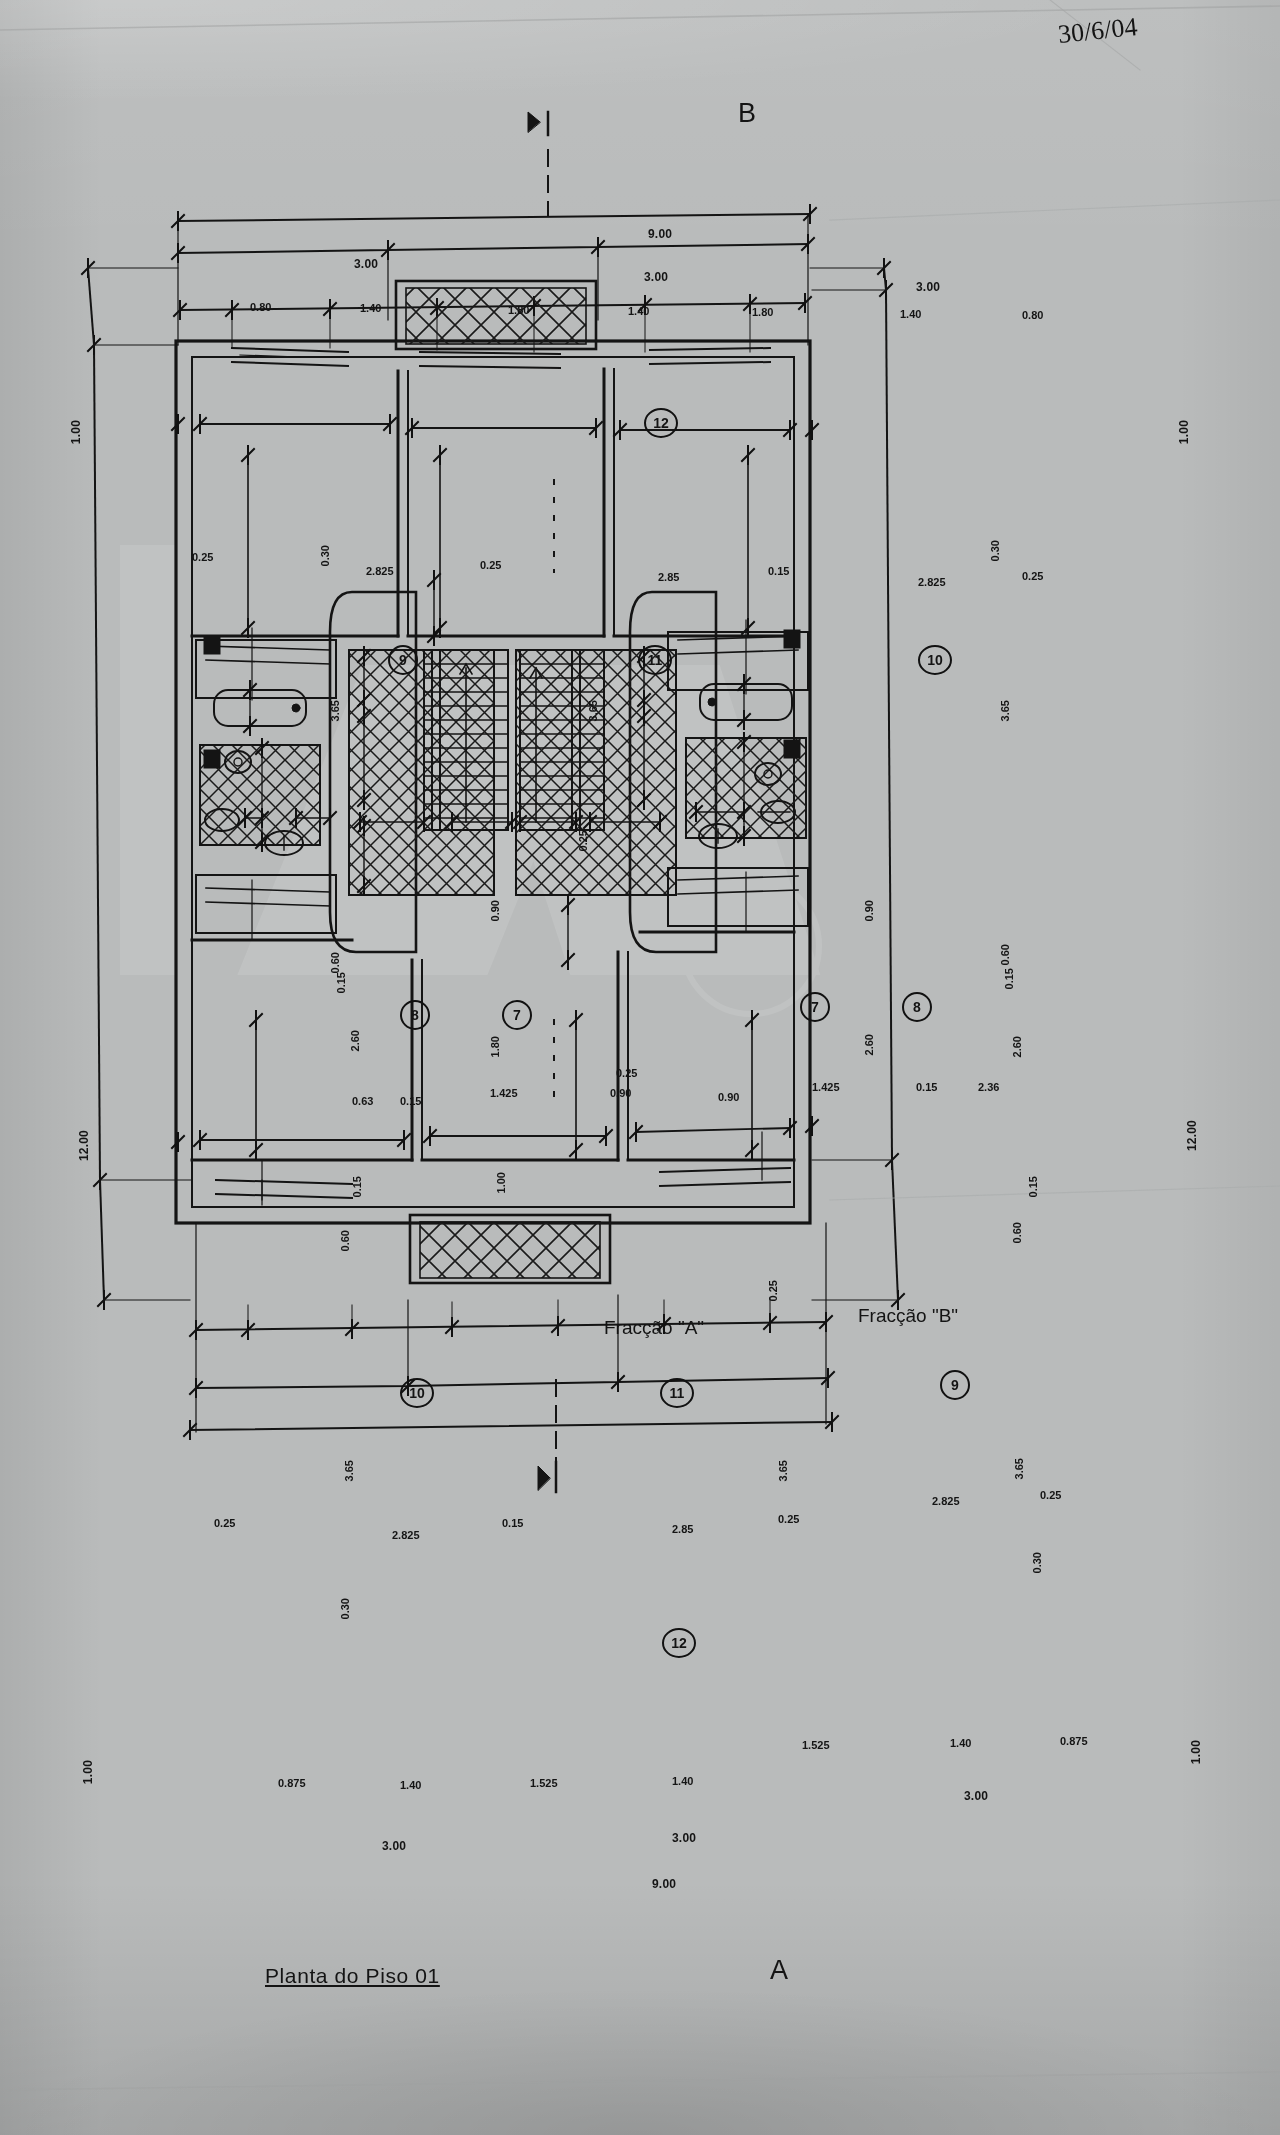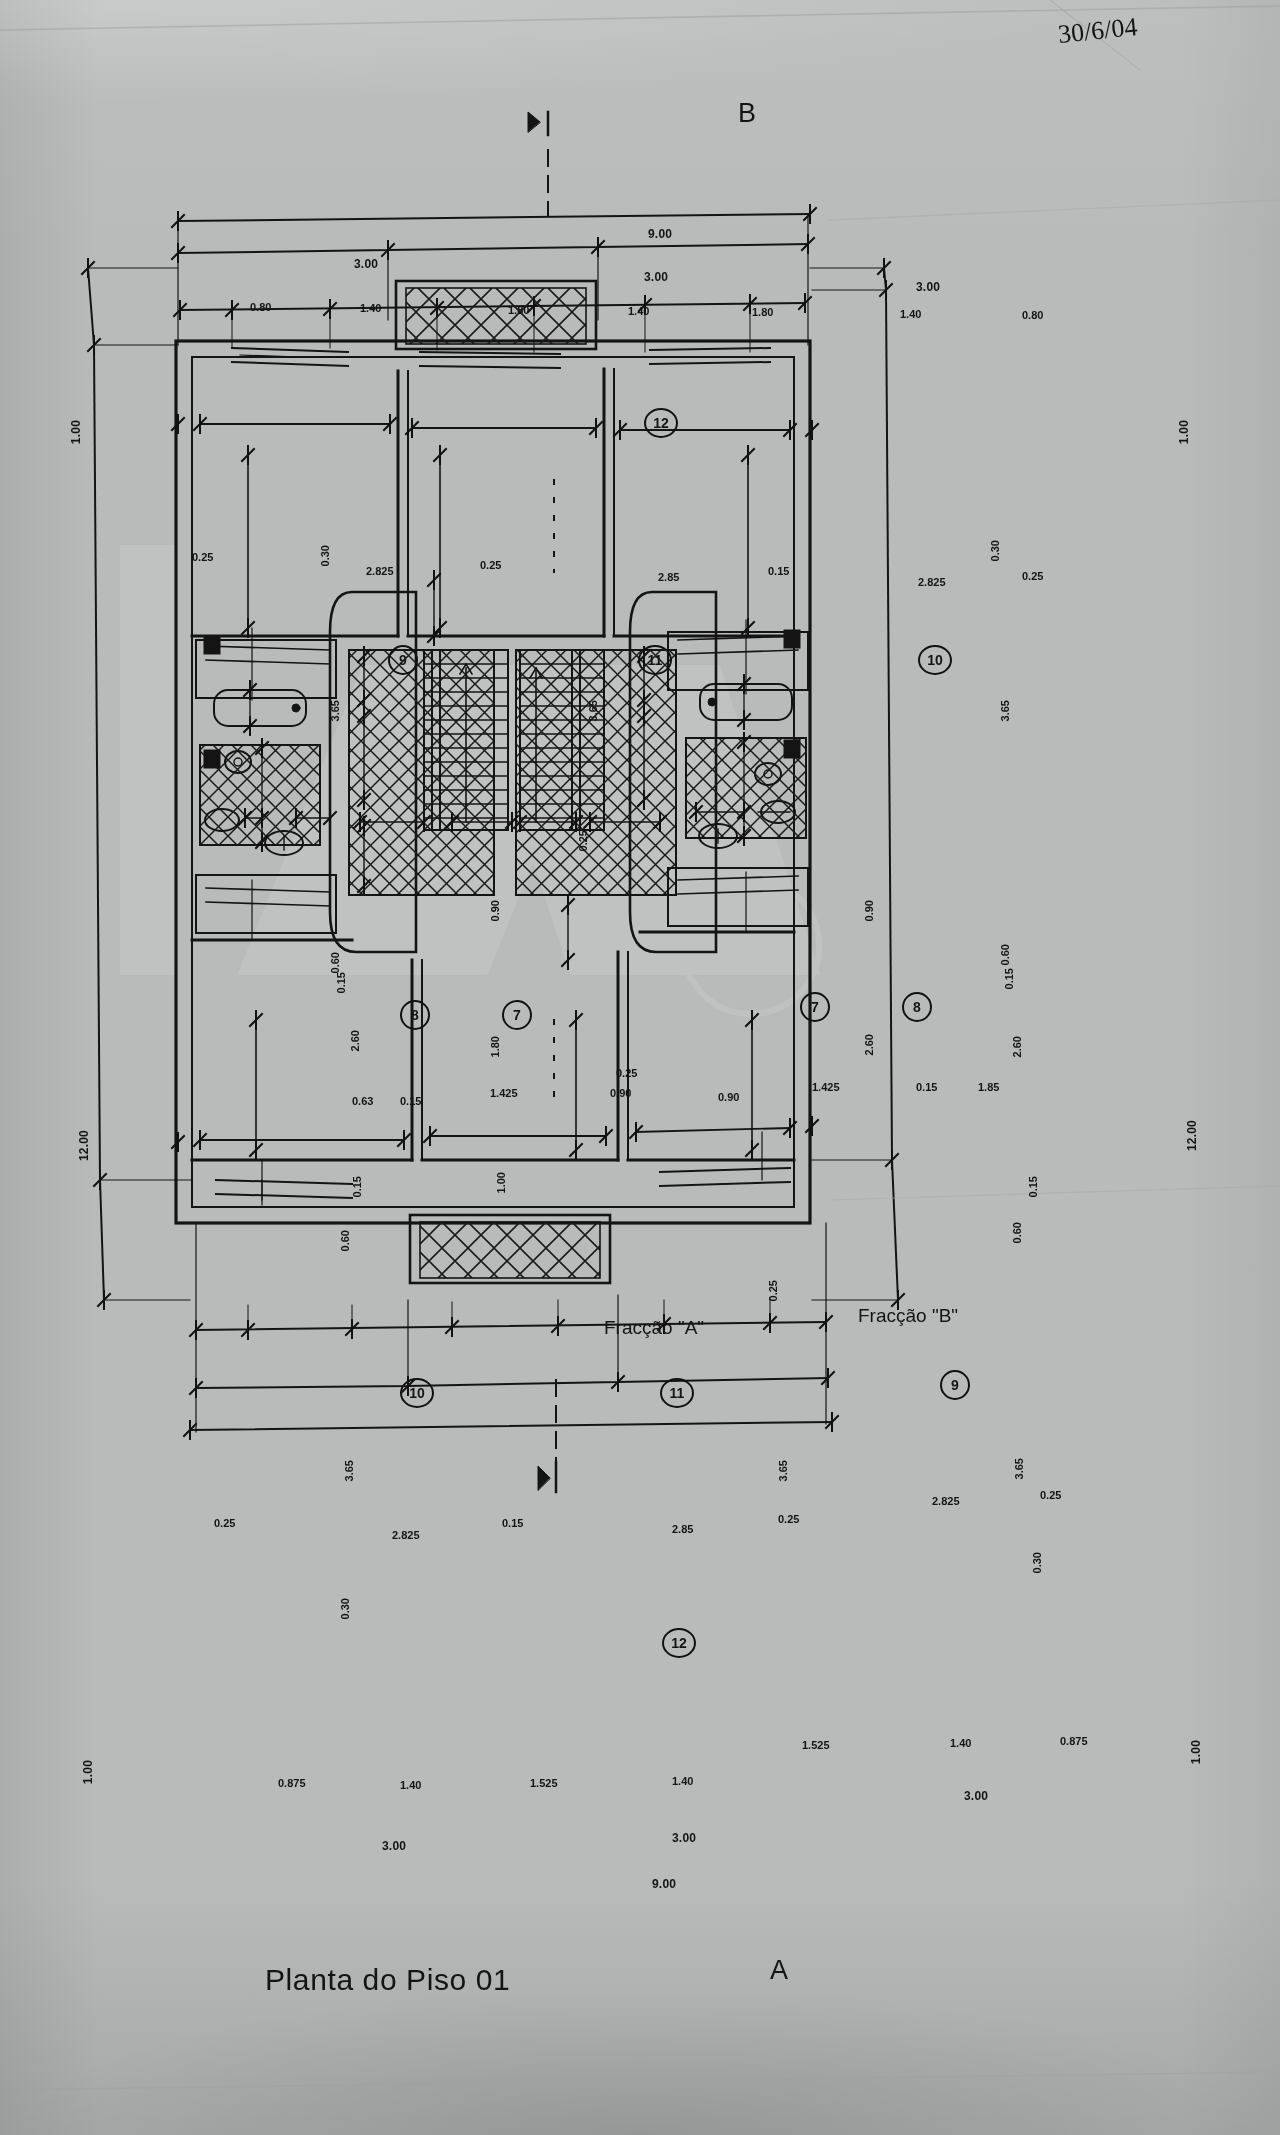--- a/index.html
+++ b/index.html
@@ -27,21 +27,21 @@
   .wm-bar{position:absolute;background:#d2d4d4;}
 
   svg.plan{position:absolute;left:0;top:0;width:1280px;height:2135px;}
 
   .lbl{position:absolute;white-space:nowrap;line-height:1;}
   .dim{font-size:12px;letter-spacing:.2px;font-weight:700;}
   .dim-sm{font-size:11px;font-weight:700;}
   .vert{transform-origin:left top;}
   .sect{font-size:27px;font-weight:400;font-family:"Liberation Sans",sans-serif;}
   .frac{font-size:19px;}
-  .title{font-size:30px;letter-spacing:.6px;}
+  .title{font-size:21px;letter-spacing:.6px;text-decoration:underline;}
   .hand{font-size:26px;font-family:"Liberation Serif",serif;transform:rotate(-6deg);}
   .rmnum{position:absolute;width:26px;height:26px;border:2px solid #111;border-radius:50%;
     display:flex;align-items:center;justify-content:center;font-size:14px;font-weight:700;}
   .rmnum.w{width:30px;}
 </style>
 </head>
 <body>
 
 <div id="paper"></div>
 <div id="scanblotch"></div>
@@ -434,21 +434,21 @@
 <div class="lbl dim-sm vert" style="left:1000px;top:944px;transform:rotate(-90deg) translate(-100%,0);">0.60</div>
 <div class="lbl dim-sm vert" style="left:340px;top:1230px;transform:rotate(-90deg) translate(-100%,0);">0.60</div>
 <div class="lbl dim-sm vert" style="left:1012px;top:1222px;transform:rotate(-90deg) translate(-100%,0);">0.60</div>
 <div class="lbl dim-sm vert" style="left:336px;top:972px;transform:rotate(-90deg) translate(-100%,0);">0.15</div>
 <div class="lbl dim-sm vert" style="left:1004px;top:968px;transform:rotate(-90deg) translate(-100%,0);">0.15</div>
 <div class="lbl dim-sm vert" style="left:352px;top:1176px;transform:rotate(-90deg) translate(-100%,0);">0.15</div>
 <div class="lbl dim-sm vert" style="left:1028px;top:1176px;transform:rotate(-90deg) translate(-100%,0);">0.15</div>
 <div class="lbl dim-sm" style="left:352px;top:1096px;">0.63</div>
 <div class="lbl dim-sm" style="left:400px;top:1096px;">0.15</div>
 <div class="lbl dim-sm" style="left:916px;top:1082px;">0.15</div>
-<div class="lbl dim-sm" style="left:978px;top:1082px;">1.85</div>
+<div class="lbl dim-sm" style="left:978px;top:1082px;">2.36</div>
 
 <div class="lbl frac" style="left:604px;top:1318px;">Fracção "A"</div>
 <div class="lbl frac" style="left:858px;top:1306px;">Fracção "B"</div>
 
 <div class="lbl dim-sm vert" style="left:344px;top:1460px;transform:rotate(-90deg) translate(-100%,0);">3.65</div>
 <div class="lbl dim-sm vert" style="left:778px;top:1460px;transform:rotate(-90deg) translate(-100%,0);">3.65</div>
 <div class="lbl dim-sm vert" style="left:1014px;top:1458px;transform:rotate(-90deg) translate(-100%,0);">3.65</div>
 <div class="lbl dim-sm vert" style="left:768px;top:1280px;transform:rotate(-90deg) translate(-100%,0);">0.25</div>
 
 <div class="lbl dim-sm" style="left:214px;top:1518px;">0.25</div>

